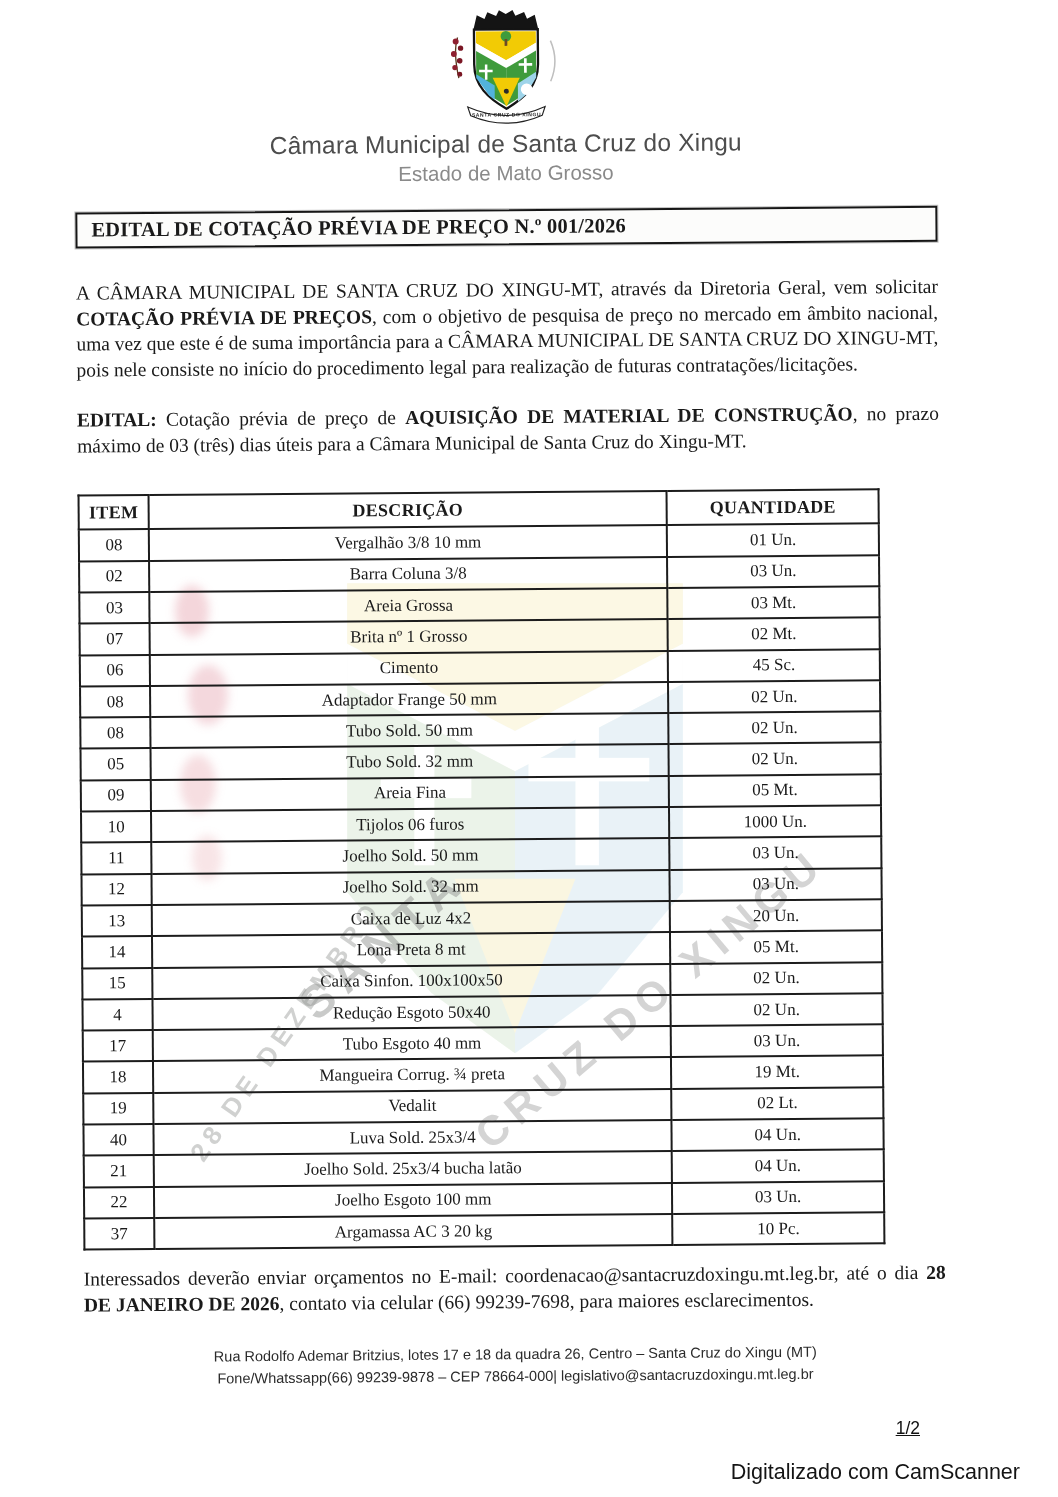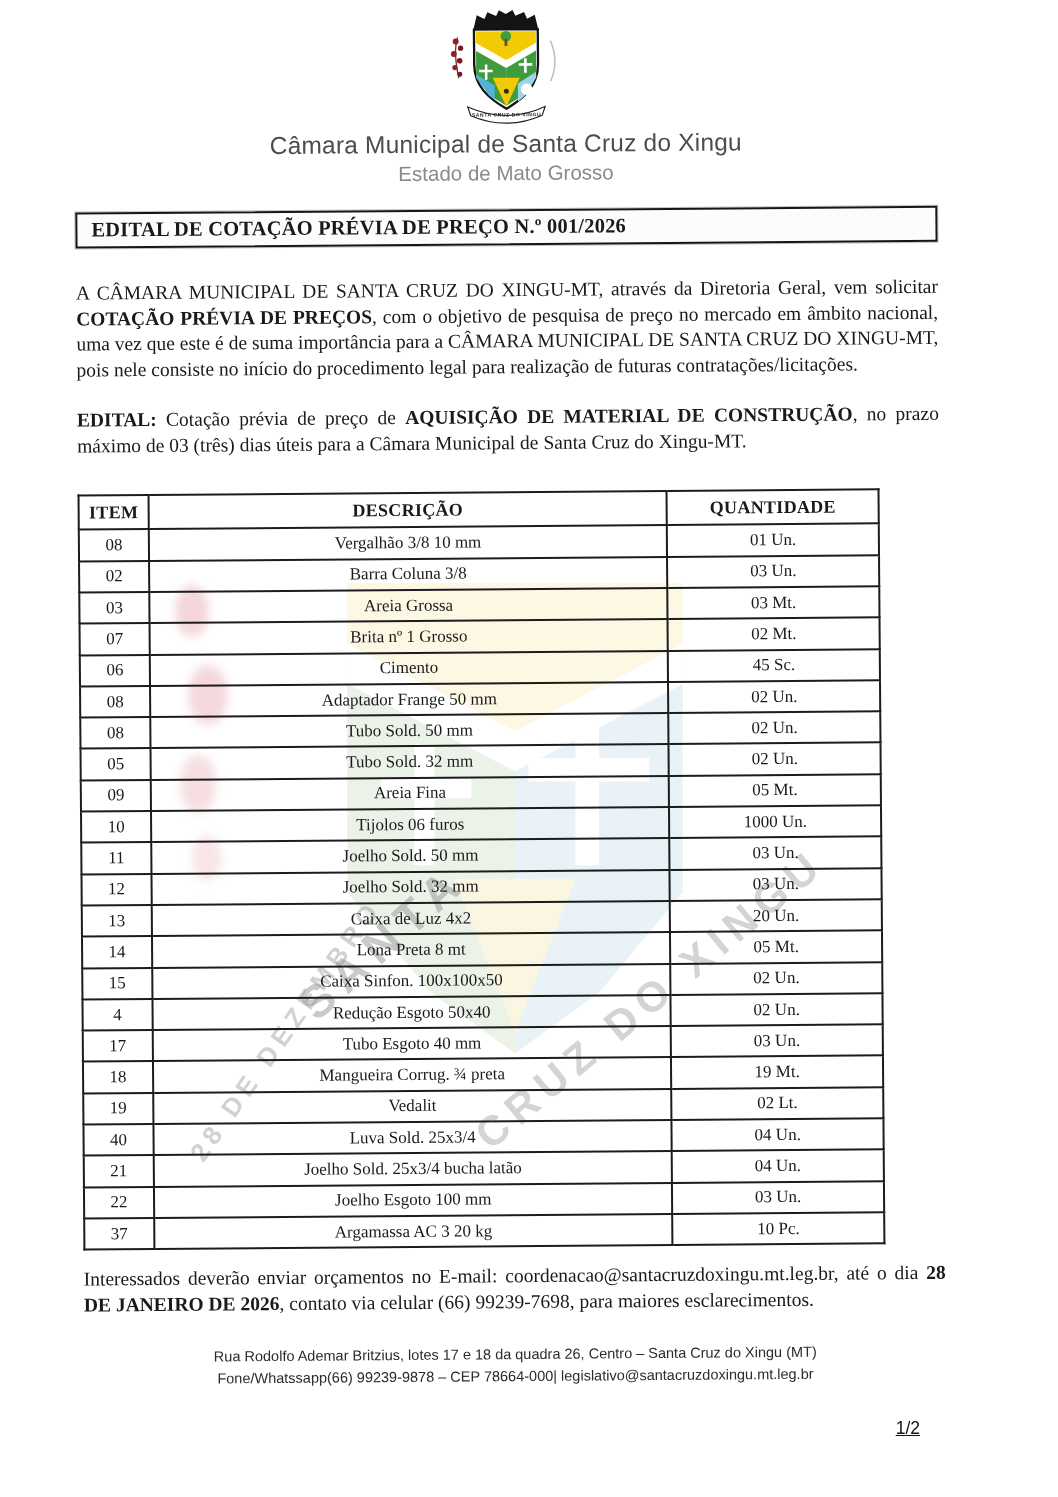--- a/index.html
+++ b/index.html
@@ -370,14 +370,15 @@
     <p class="par closing"><span>Interessados deverão enviar orçamentos no E-mail: coordenacao@santacruzdoxingu.mt.leg.br, até o dia </span><span class="b">28 DE JANEIRO DE 2026</span><span>, contato via celular (66) 99239-7698, para maiores esclarecimentos.</span></p>
 
     <div class="footer-address">
       <div>Rua Rodolfo Ademar Britzius, lotes 17 e 18 da quadra 26, Centro – Santa Cruz do Xingu (MT)</div>
       <div>Fone/Whatssapp(66) 99239-9878 – CEP 78664-000| legislativo@santacruzdoxingu.mt.leg.br</div>
     </div>
 
   </div>
 
   <div class="page-number">1/2</div>
+  <div class="camscanner">Digitalizado com CamScanner</div>
 
 </div>
 
 </body></html>

